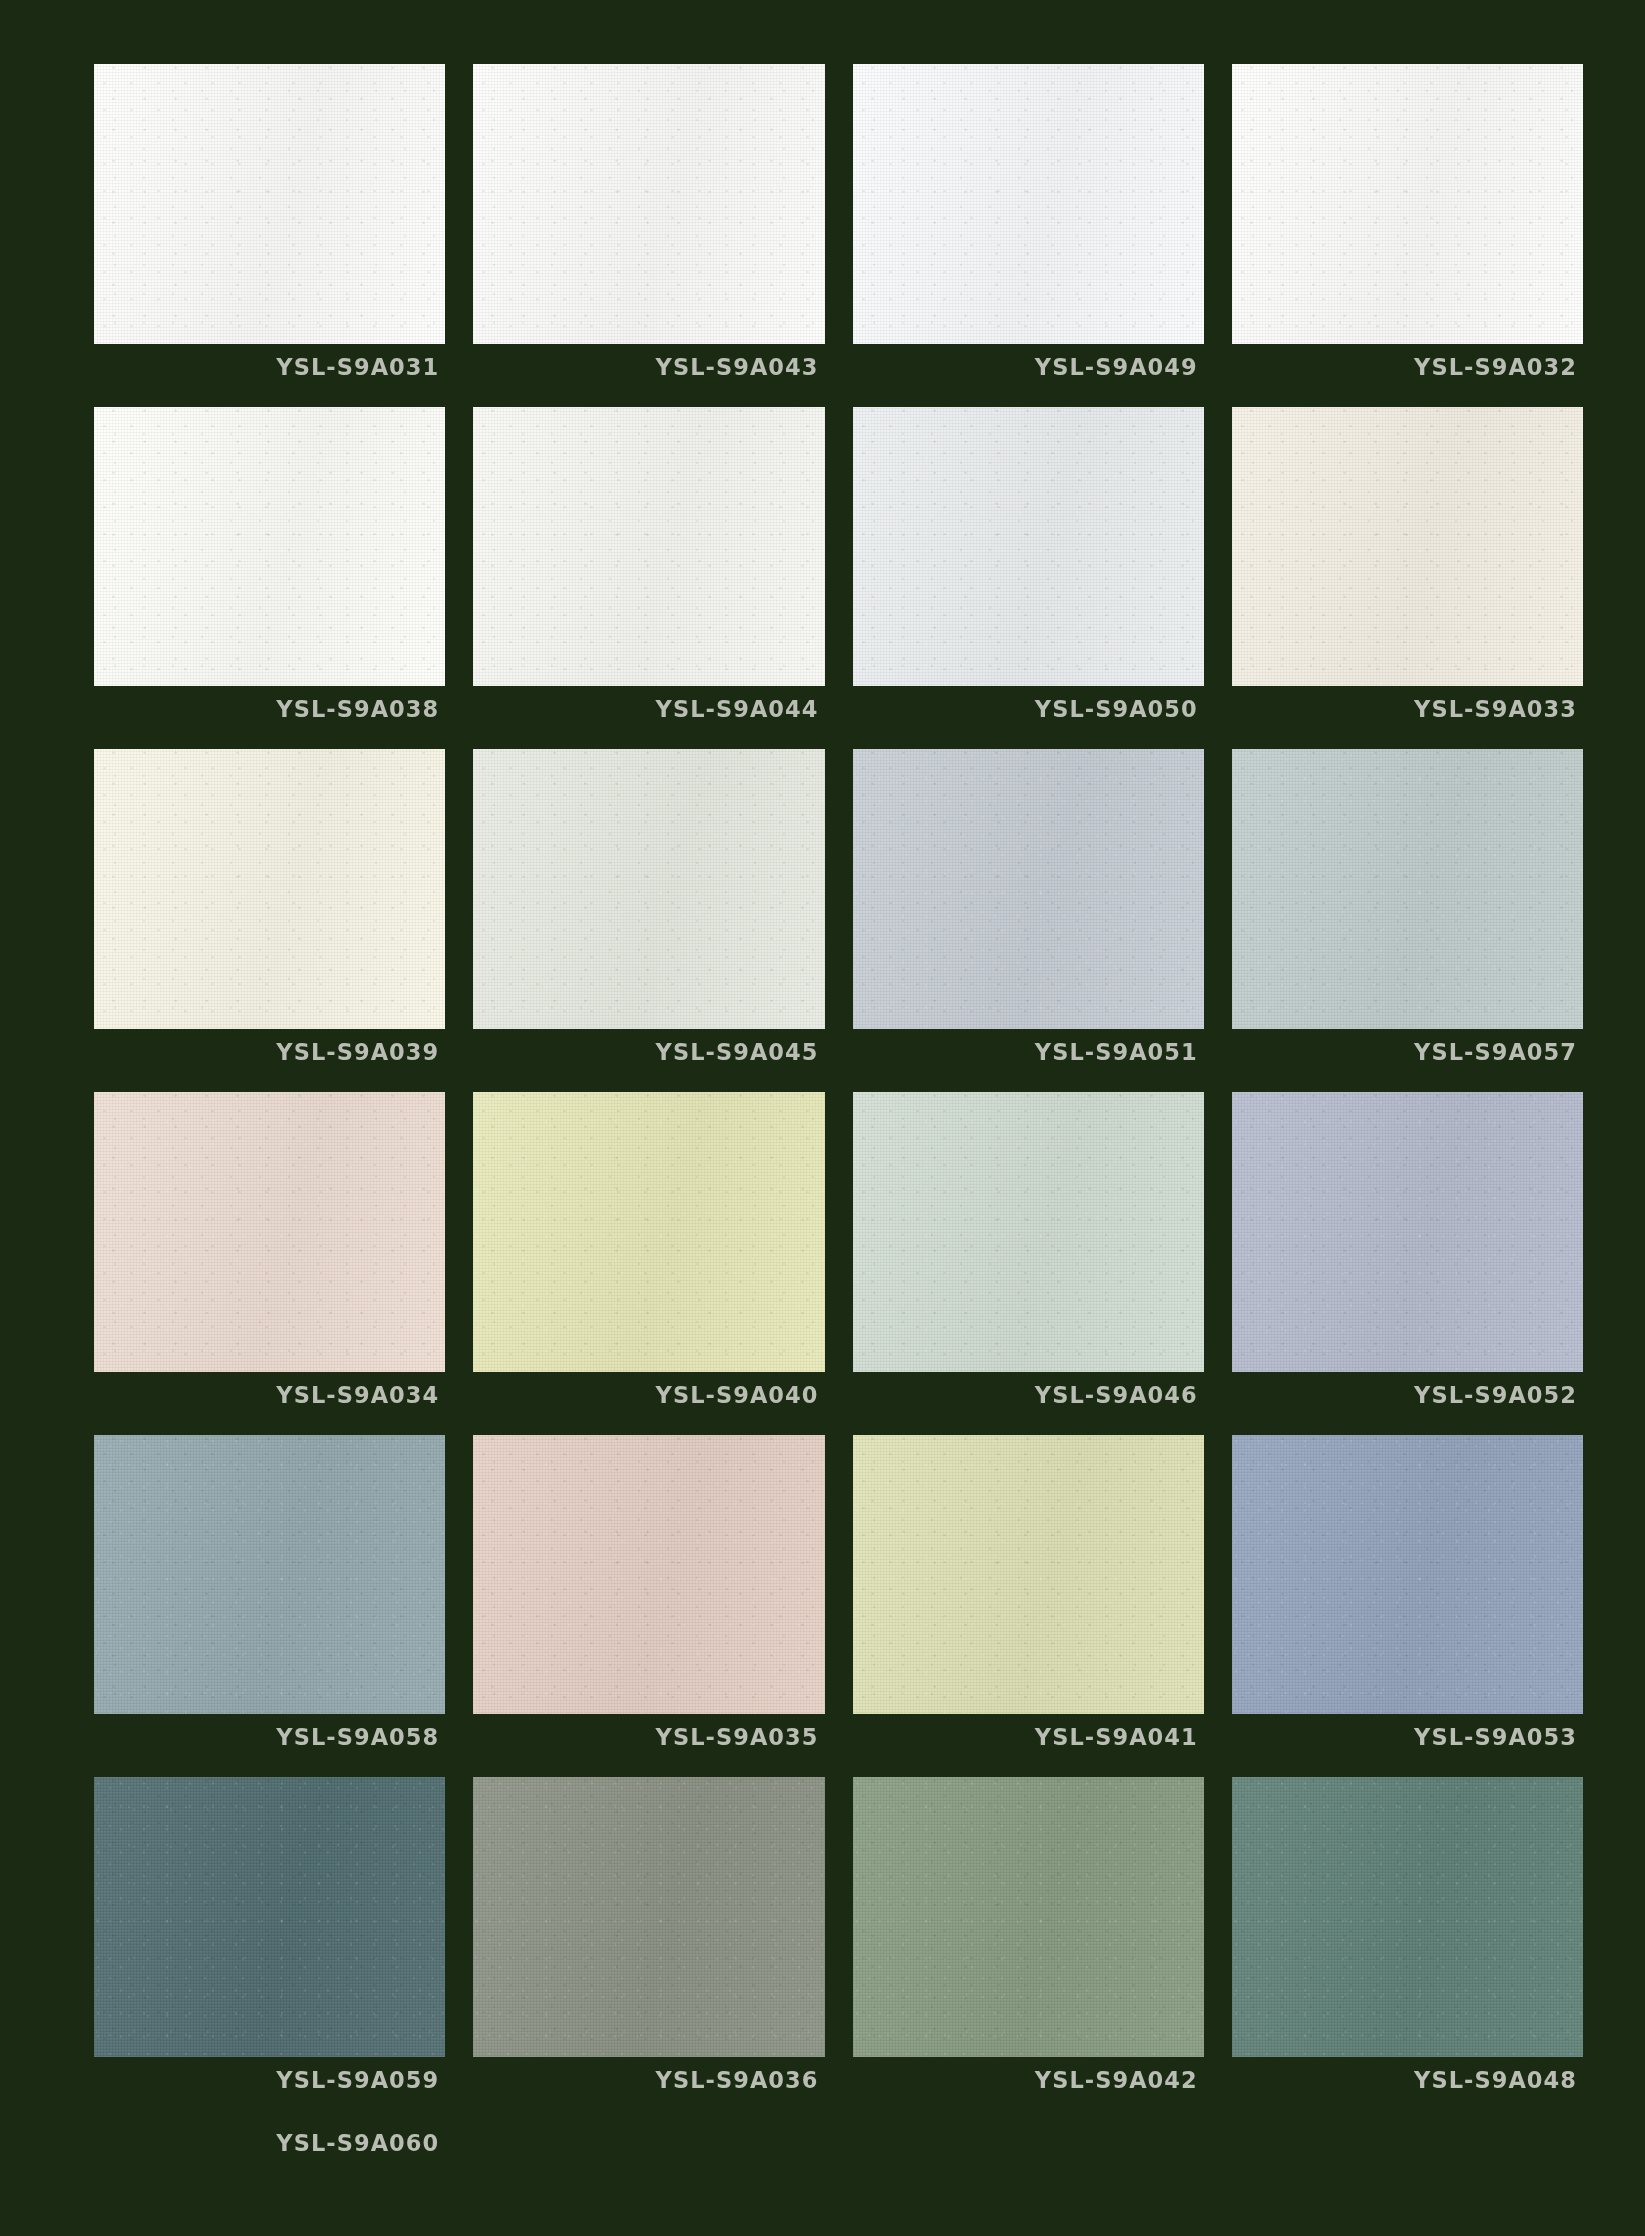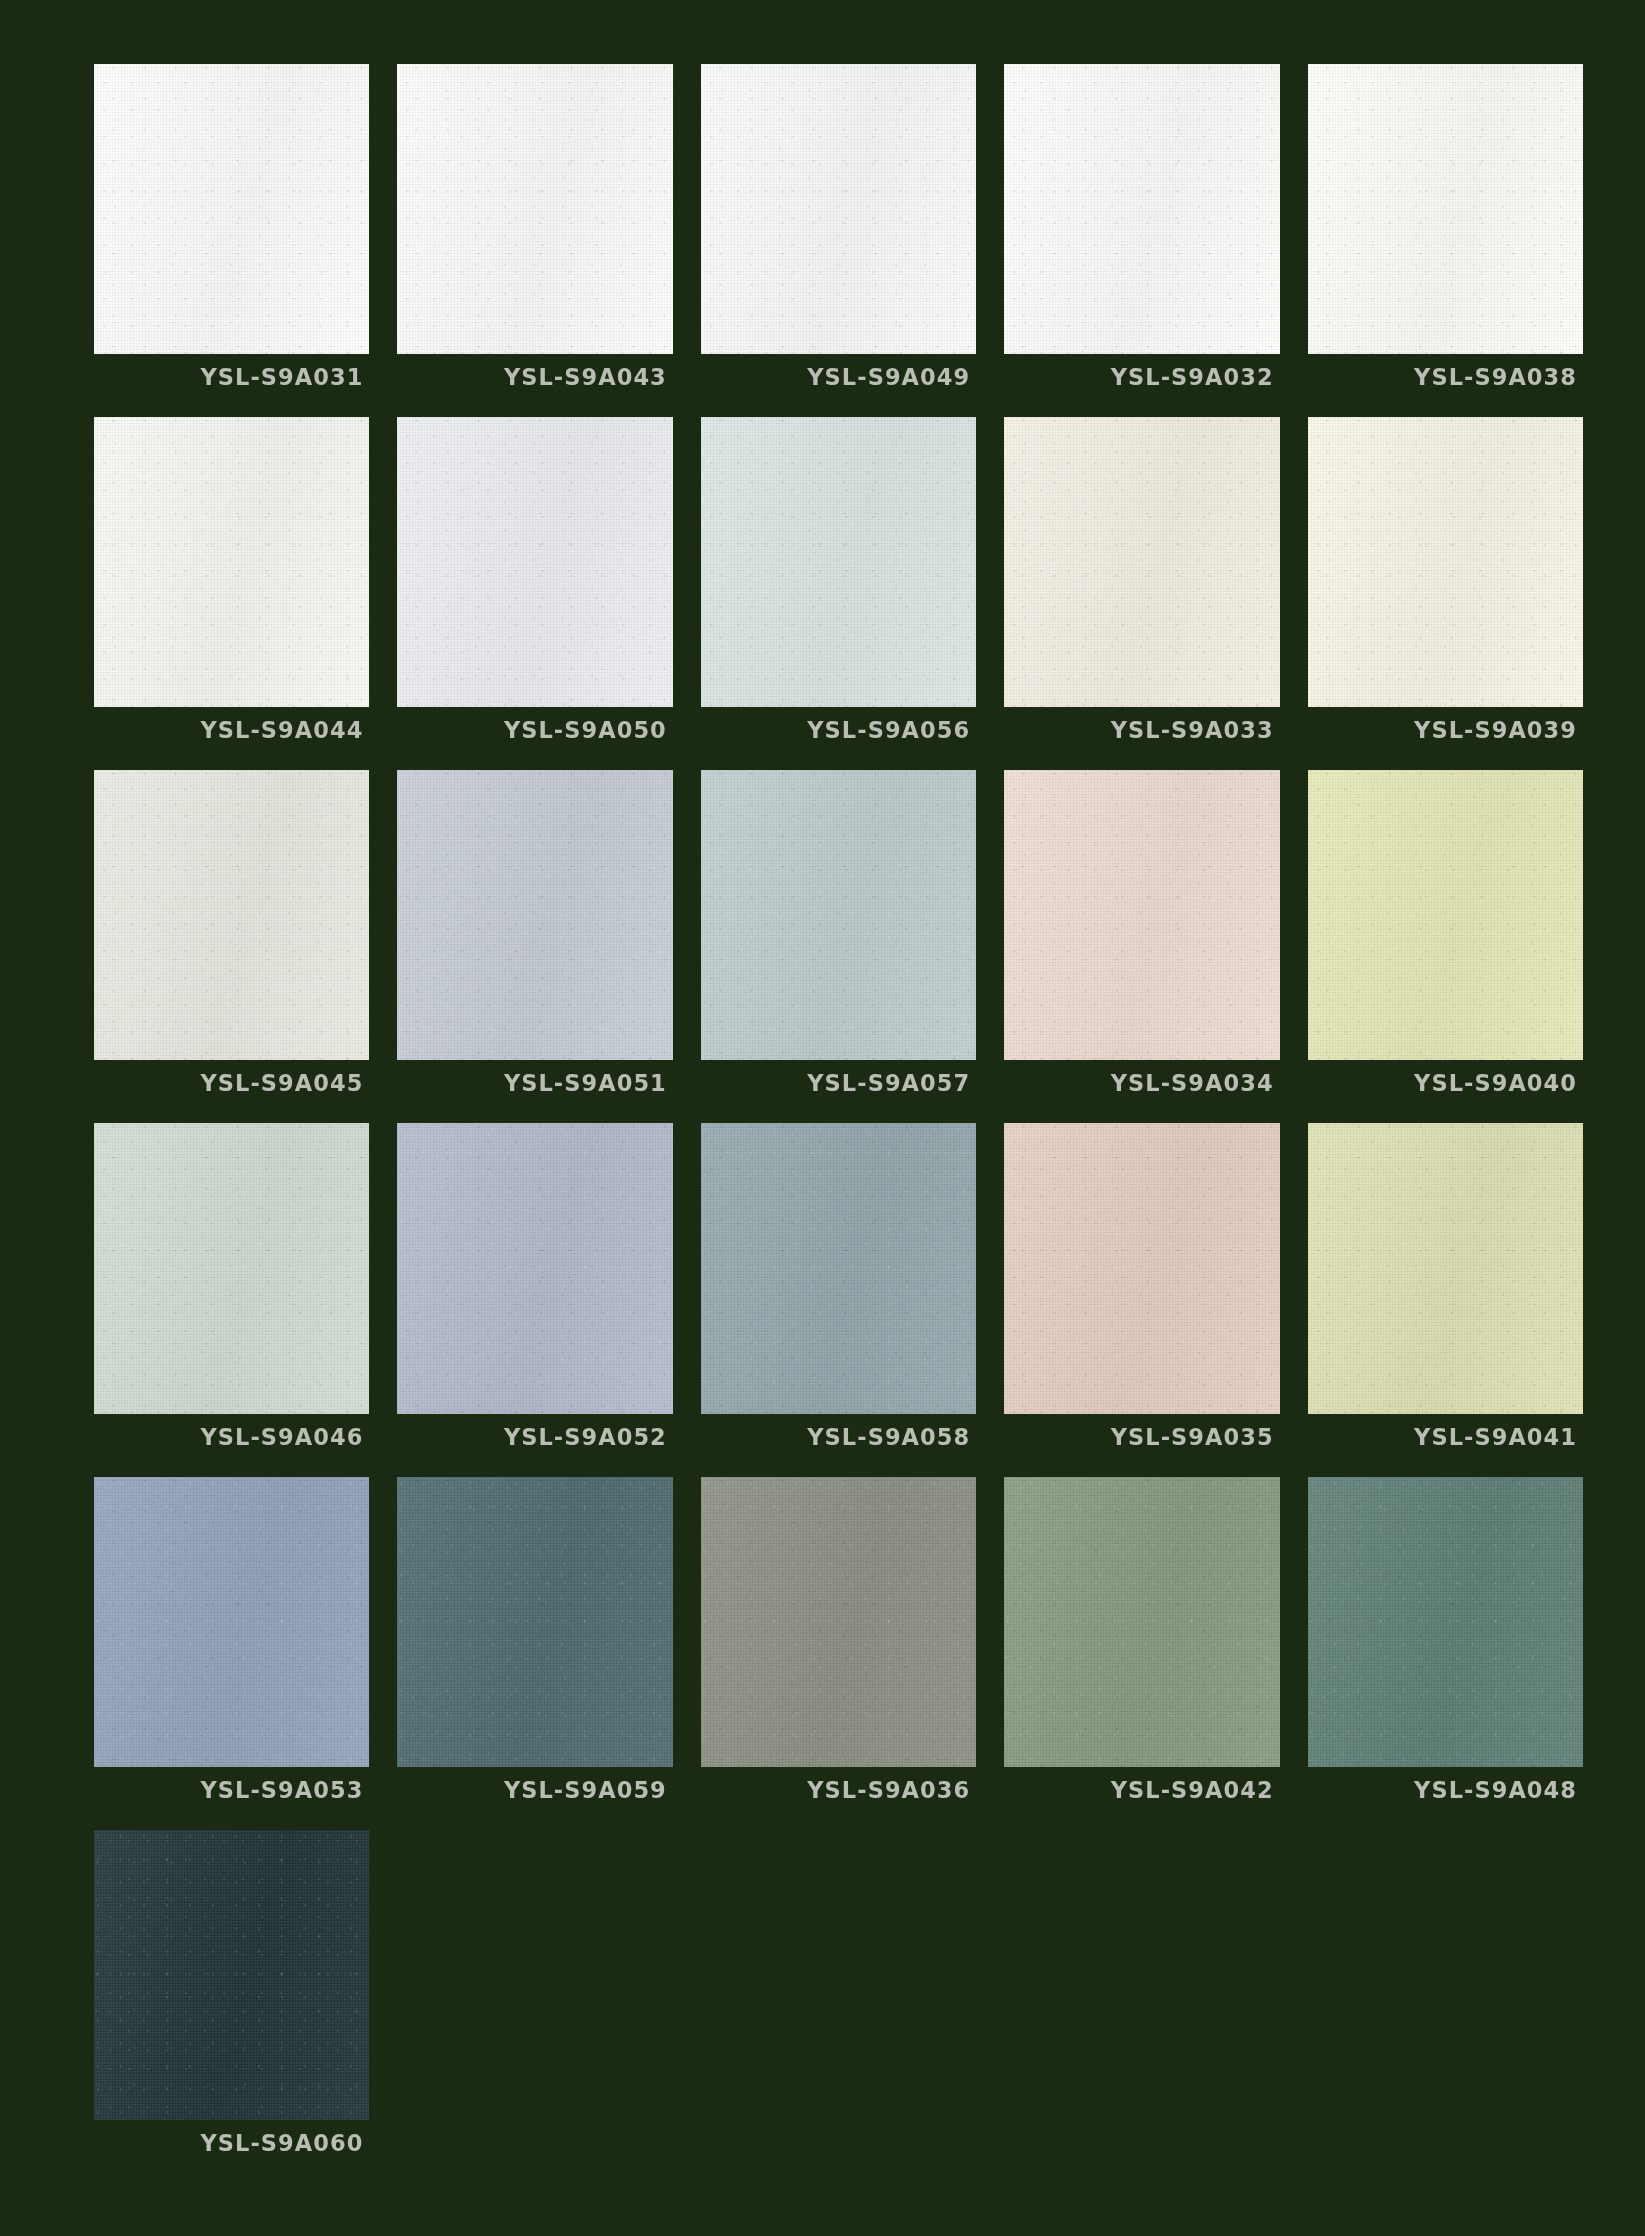--- a/index.html
+++ b/index.html
@@ -20,21 +20,21 @@
     height: 2236px;
     background: #1b2a13;
     padding: 64px 62px 70px 62px;
     display: flex;
     flex-direction: column;
   }
 
   .swatch-grid {
     flex: 1;
     display: grid;
-    grid-template-columns: repeat(5, 1fr);
+    grid-template-columns: repeat(4, 1fr);
     grid-template-rows: repeat(6, 1fr);
     column-gap: 28px;
     row-gap: 17px;
     margin-left: 32px;
   }
 
   .swatch-cell {
     display: flex;
     flex-direction: column;
   }
@@ -146,26 +146,20 @@
           <span class="swatch-label">YSL-S9A044</span>
         </div>
       </div>
       <div class="swatch-cell">
         <div class="swatch-chip" style="background-color: rgb(236, 239, 241);"></div>
         <div class="swatch-label-row">
           <span class="swatch-label">YSL-S9A050</span>
         </div>
       </div>
       <div class="swatch-cell">
-        <div class="swatch-chip" style="background-color: rgb(221, 229, 229);"></div>
-        <div class="swatch-label-row">
-          <span class="swatch-label">YSL-S9A056</span>
-        </div>
-      </div>
-      <div class="swatch-cell">
         <div class="swatch-chip" style="background-color: rgb(244, 240, 229);"></div>
         <div class="swatch-label-row">
           <span class="swatch-label">YSL-S9A033</span>
         </div>
       </div>
       <div class="swatch-cell">
         <div class="swatch-chip" style="background-color: rgb(248, 246, 230);"></div>
         <div class="swatch-label-row">
           <span class="swatch-label">YSL-S9A039</span>
         </div>

